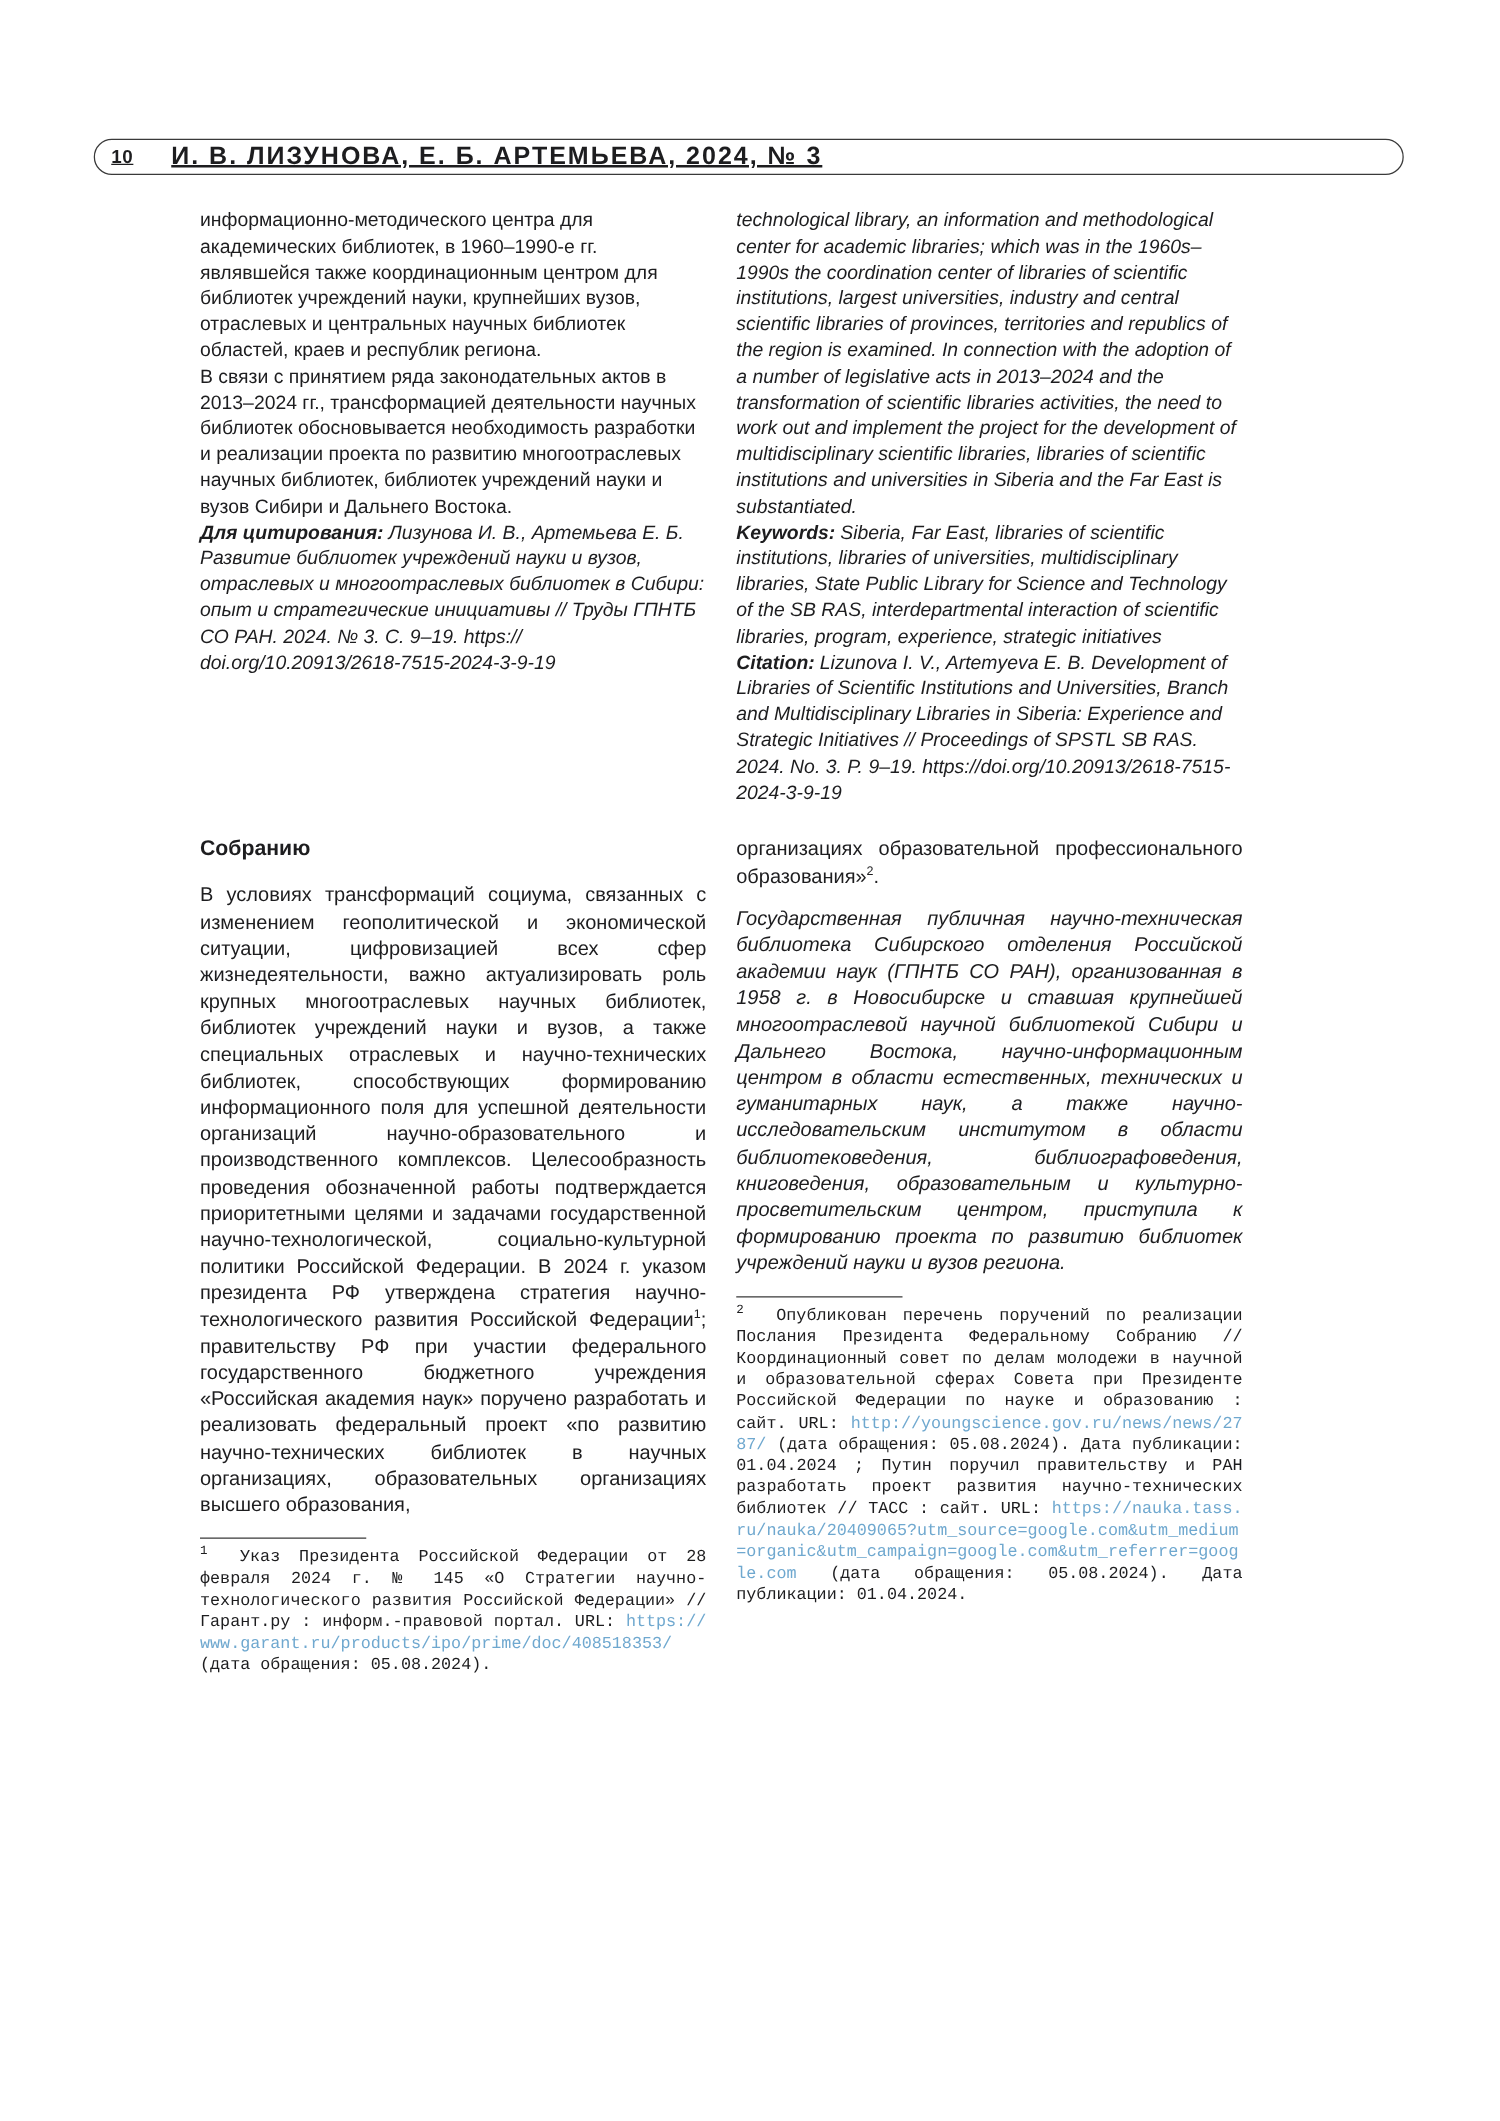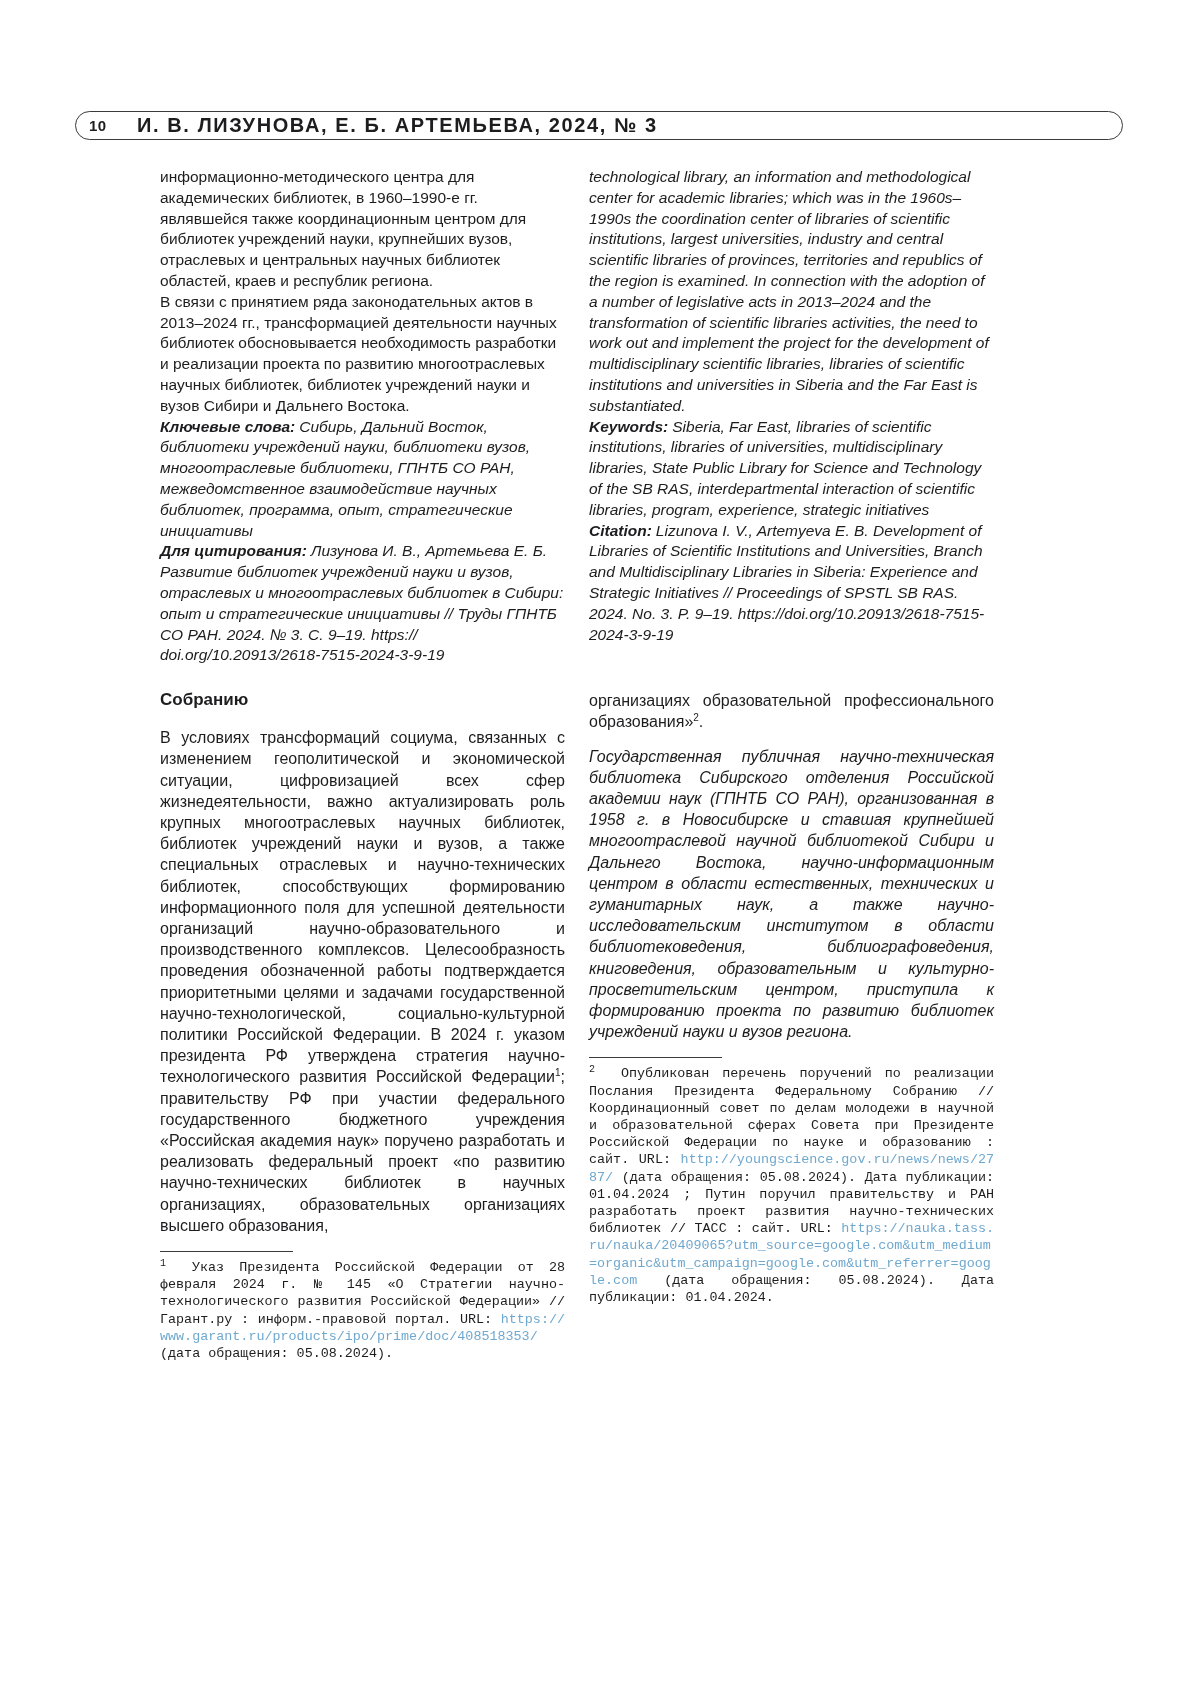--- a/index.html
+++ b/index.html
@@ -24,20 +24,21 @@
     position: absolute;
     left: 75px;
     top: 111px;
     width: 1048px;
     height: 29px;
     border: 1.5px solid #3a3a3a;
     border-radius: 15px;
     display: flex;
     align-items: center;
     box-sizing: border-box;
+    text-decoration: underline;
   }
   .pageno {
     font-weight: bold;
     font-size: 15px;
     margin-left: 13px;
     width: 48px;
     letter-spacing: 0.5px;
   }
   .running {
     font-weight: bold;
@@ -118,21 +119,20 @@
   <div class="header-band">
     <span class="pageno">10</span>
     <span class="running">И. В. ЛИЗУНОВА, Е. Б. АРТЕМЬЕВА, 2024, № 3</span>
   </div>
 
   <div class="content">
 
     <section class="col">
       <p class="ab-p">информационно-методического центра для академических библиотек, в 1960–1990-е гг. являвшейся также координационным центром для библиотек учреждений науки, крупнейших вузов, отраслевых и центральных научных библиотек областей, краев и республик региона.</p>
       <p class="ab-p">В связи с принятием ряда законодательных актов в 2013–2024 гг., трансформацией деятельности научных библиотек обосновывается необходимость разработки и реализации проекта по развитию многоотраслевых научных библиотек, библиотек учреждений науки и вузов Сибири и Дальнего Востока.</p>
-      <p class="ab-p italic"><b class="label">Ключевые слова:</b><span>Сибирь, Дальний Восток, библиотеки учреждений науки, библиотеки вузов, многоотраслевые библиотеки, ГПНТБ СО РАН, межведомственное взаимодействие научных библиотек, программа, опыт, стратегические инициативы</span></p>
       <p class="ab-p italic"><b class="label">Для цитирования:</b><span>Лизунова И. В., Артемьева Е. Б. Развитие библиотек учреждений науки и вузов, отраслевых и многоотраслевых библиотек в Сибири: опыт и стратегические инициативы // Труды ГПНТБ СО РАН. 2024. № 3. С. 9–19. https:// doi.org/10.20913/2618-7515-2024-3-9-19</span></p>
     </section>
 
     <section class="col italic">
       <p class="ab-p">technological library, an information and methodological center for academic libraries; which was in the 1960s–1990s the coordination center of libraries of scientific institutions, largest universities, industry and central scientific libraries of provinces, territories and republics of the region is examined. In connection with the adoption of a number of legislative acts in 2013–2024 and the transformation of scientific libraries activities, the need to work out and implement the project for the development of multidisciplinary scientific libraries, libraries of scientific institutions and universities in Siberia and the Far East is substantiated.</p>
       <p class="ab-p"><b class="label">Keywords:</b><span>Siberia, Far East, libraries of scientific institutions, libraries of universities, multidisciplinary libraries, State Public Library for Science and Technology of the SB RAS, interdepartmental interaction of scientific libraries, program, experience, strategic initiatives</span></p>
       <p class="ab-p"><b class="label">Citation:</b><span>Lizunova I. V., Artemyeva E. B. Development of Libraries of Scientific Institutions and Universities, Branch and Multidisciplinary Libraries in Siberia: Experience and Strategic Initiatives // Proceedings of SPSTL SB RAS. 2024. No. 3. P. 9–19. https://doi.org/10.20913/2618-7515-2024-3-9-19</span></p>
     </section>
 
     <section class="col">

